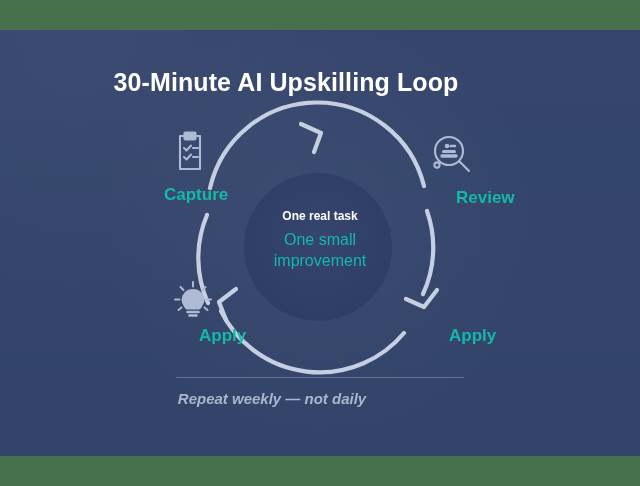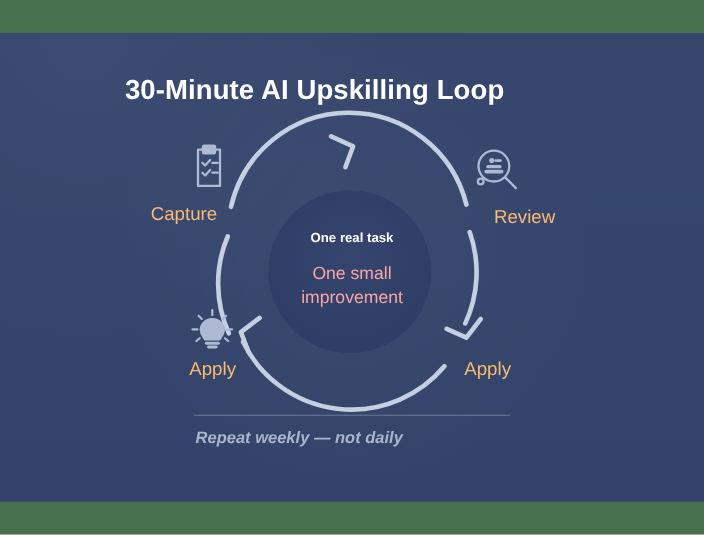--- a/index.html
+++ b/index.html
@@ -50,27 +50,28 @@
     position: absolute;
     left: 0;
     top: 0;
     width: 640px;
     height: 486px;
     pointer-events: none;
   }
 
   .node-label {
     position: absolute;
-    color: #fdba74;
+    color: #14b8a6;
     font-size: 17px;
-    font-weight: normal;
+    font-weight: bold;
     white-space: nowrap;
+    margin-left: 27px;
   }
   #label-capture { left: 137px; top: 185px; }
-  #label-review  { left: 449px; top: 188px; }
+  #label-review  { left: 429px; top: 188px; }
   #label-apply-left  { left: 172px; top: 326px; }
   #label-apply-right { left: 422px; top: 326px; }
 
   .node-icon {
     position: absolute;
     width: 46px;
     height: 46px;
   }
   #icon-capture { left: 167px; top: 129px; }
   #icon-review  { left: 429px; top: 132px; }
@@ -83,25 +84,25 @@
     width: 150px;
     text-align: center;
   }
   #center-primary {
     color: #ffffff;
     font-size: 12px;
     font-weight: bold;
     line-height: 21px;
   }
   #center-secondary {
-    color: #fca5a5;
+    color: #14b8a6;
     font-size: 16px;
     font-weight: normal;
     line-height: 21px;
-    margin-top: 12px;
+    margin-top: 2px;
   }
 
   #divider {
     position: absolute;
     left: 176px;
     top: 377px;
     width: 288px;
     height: 1px;
     background: rgba(206,215,233,0.33);
   }

